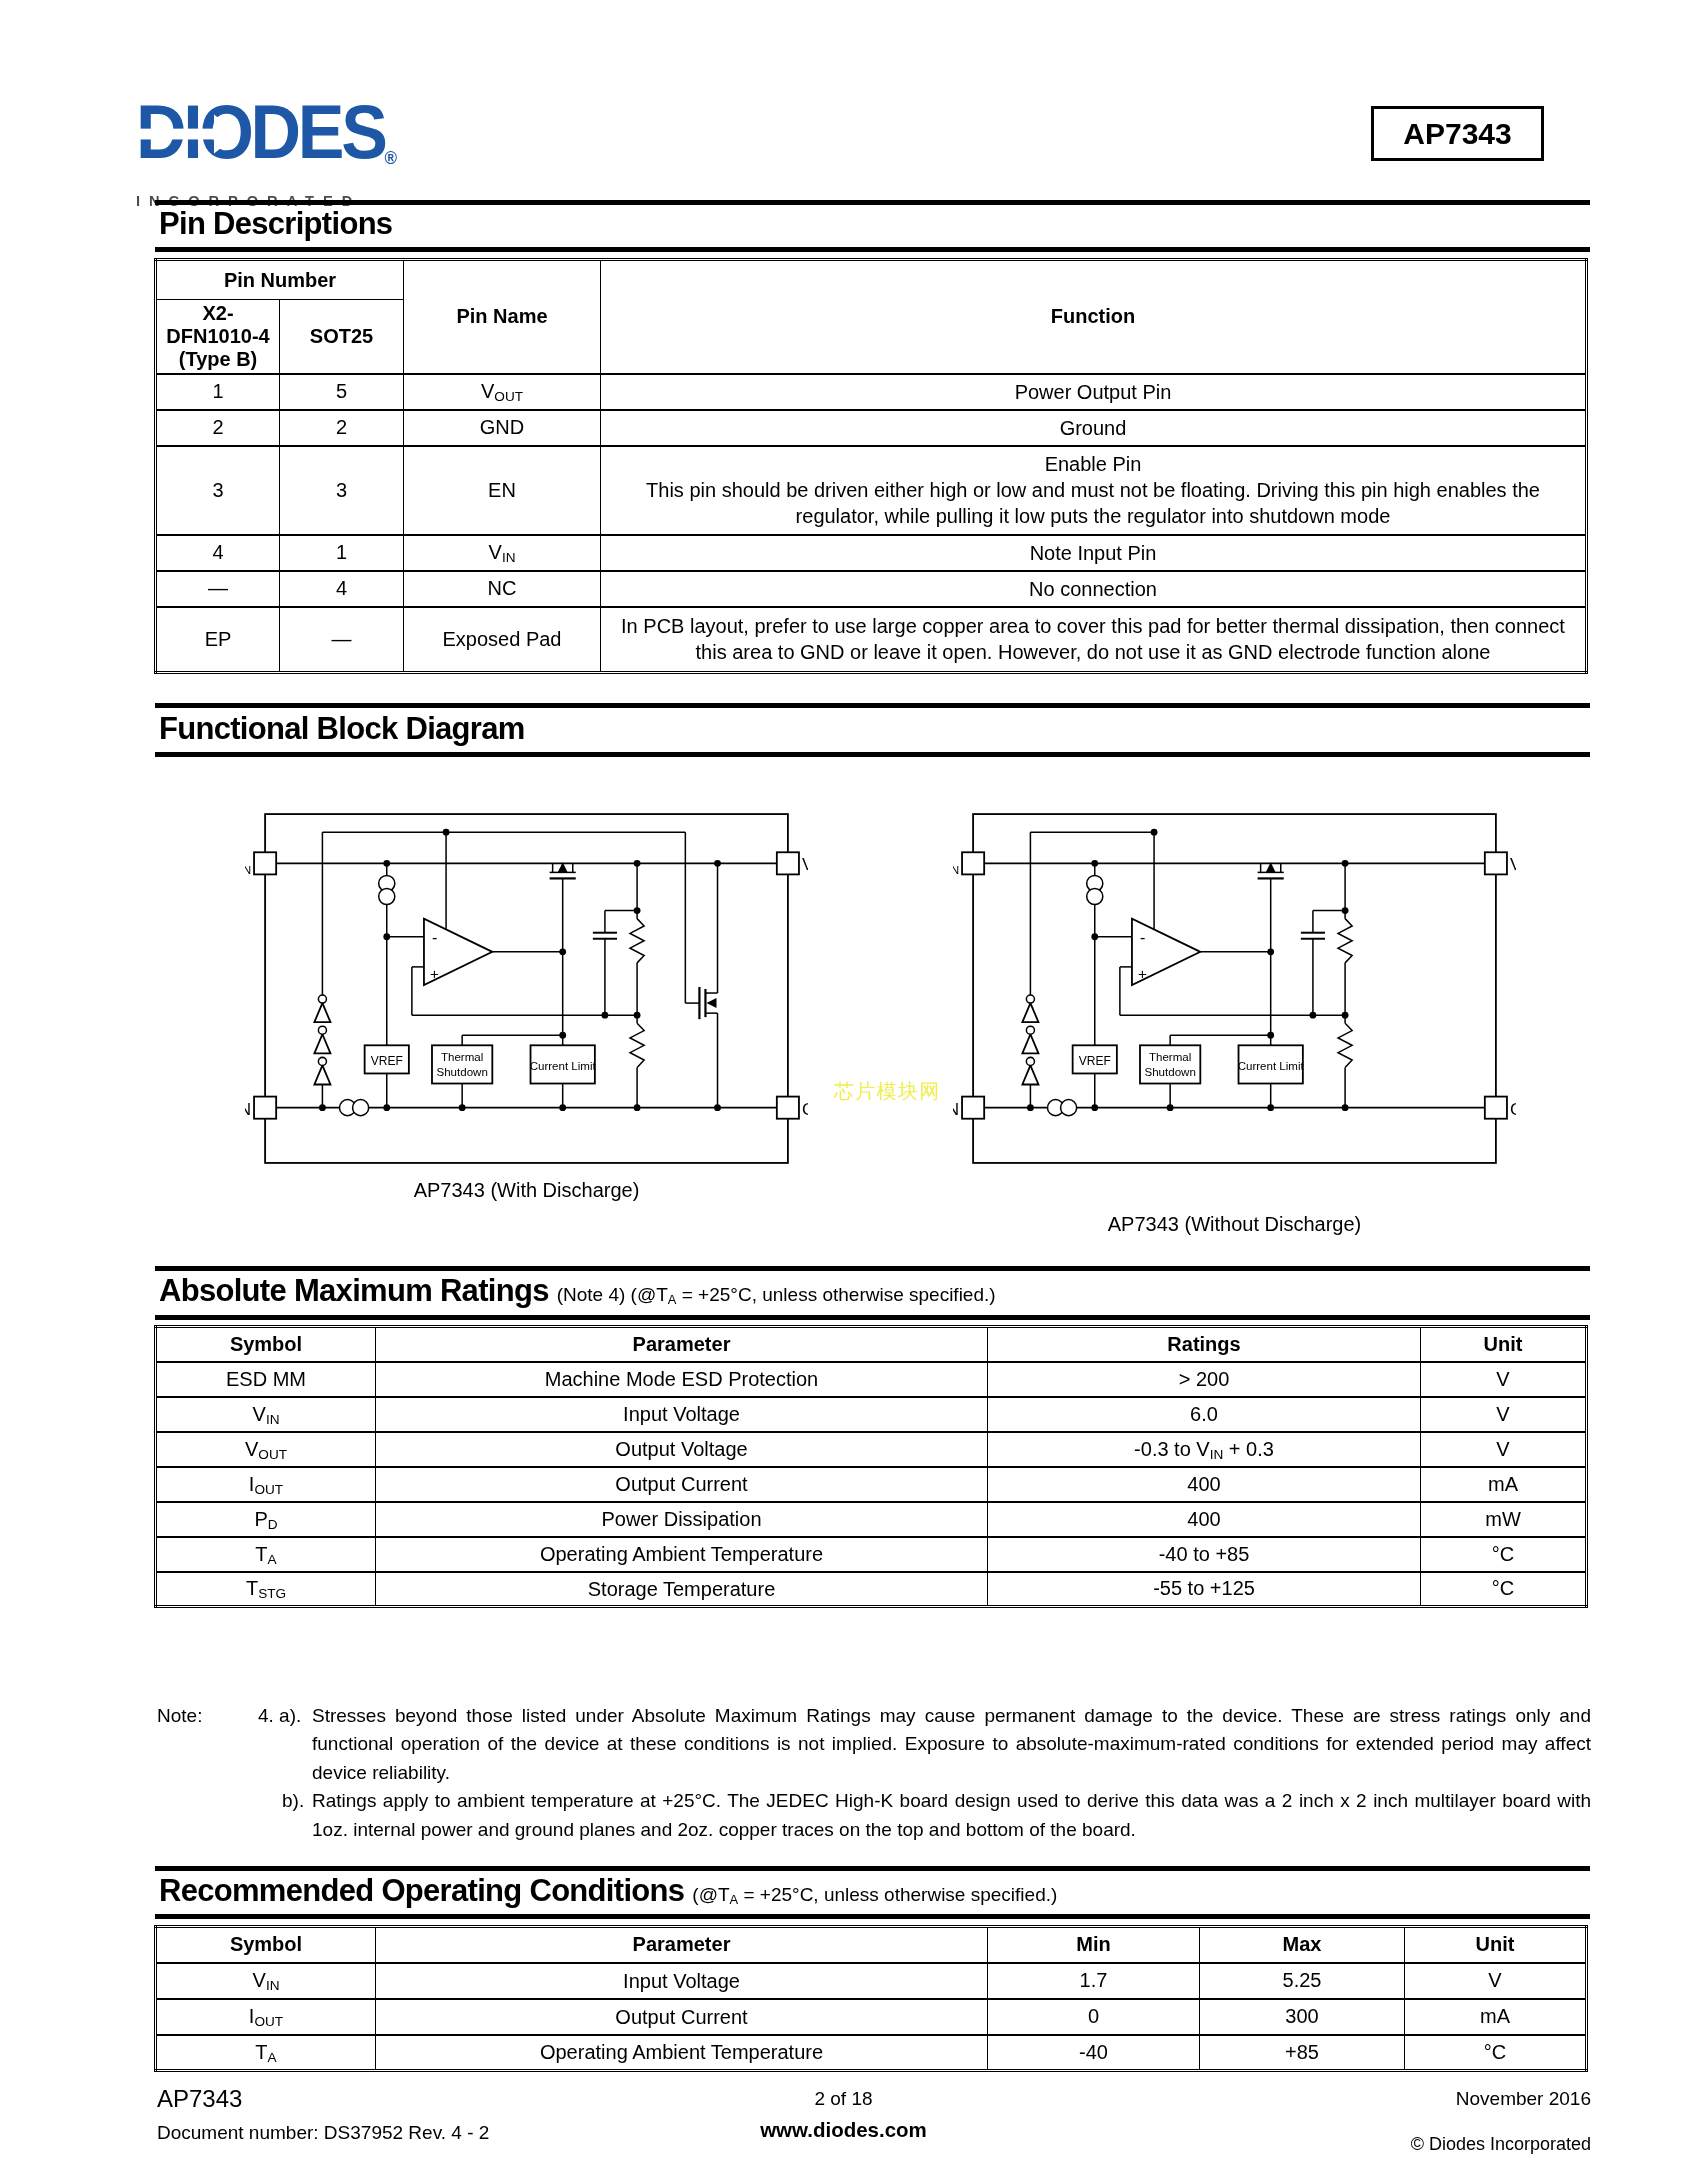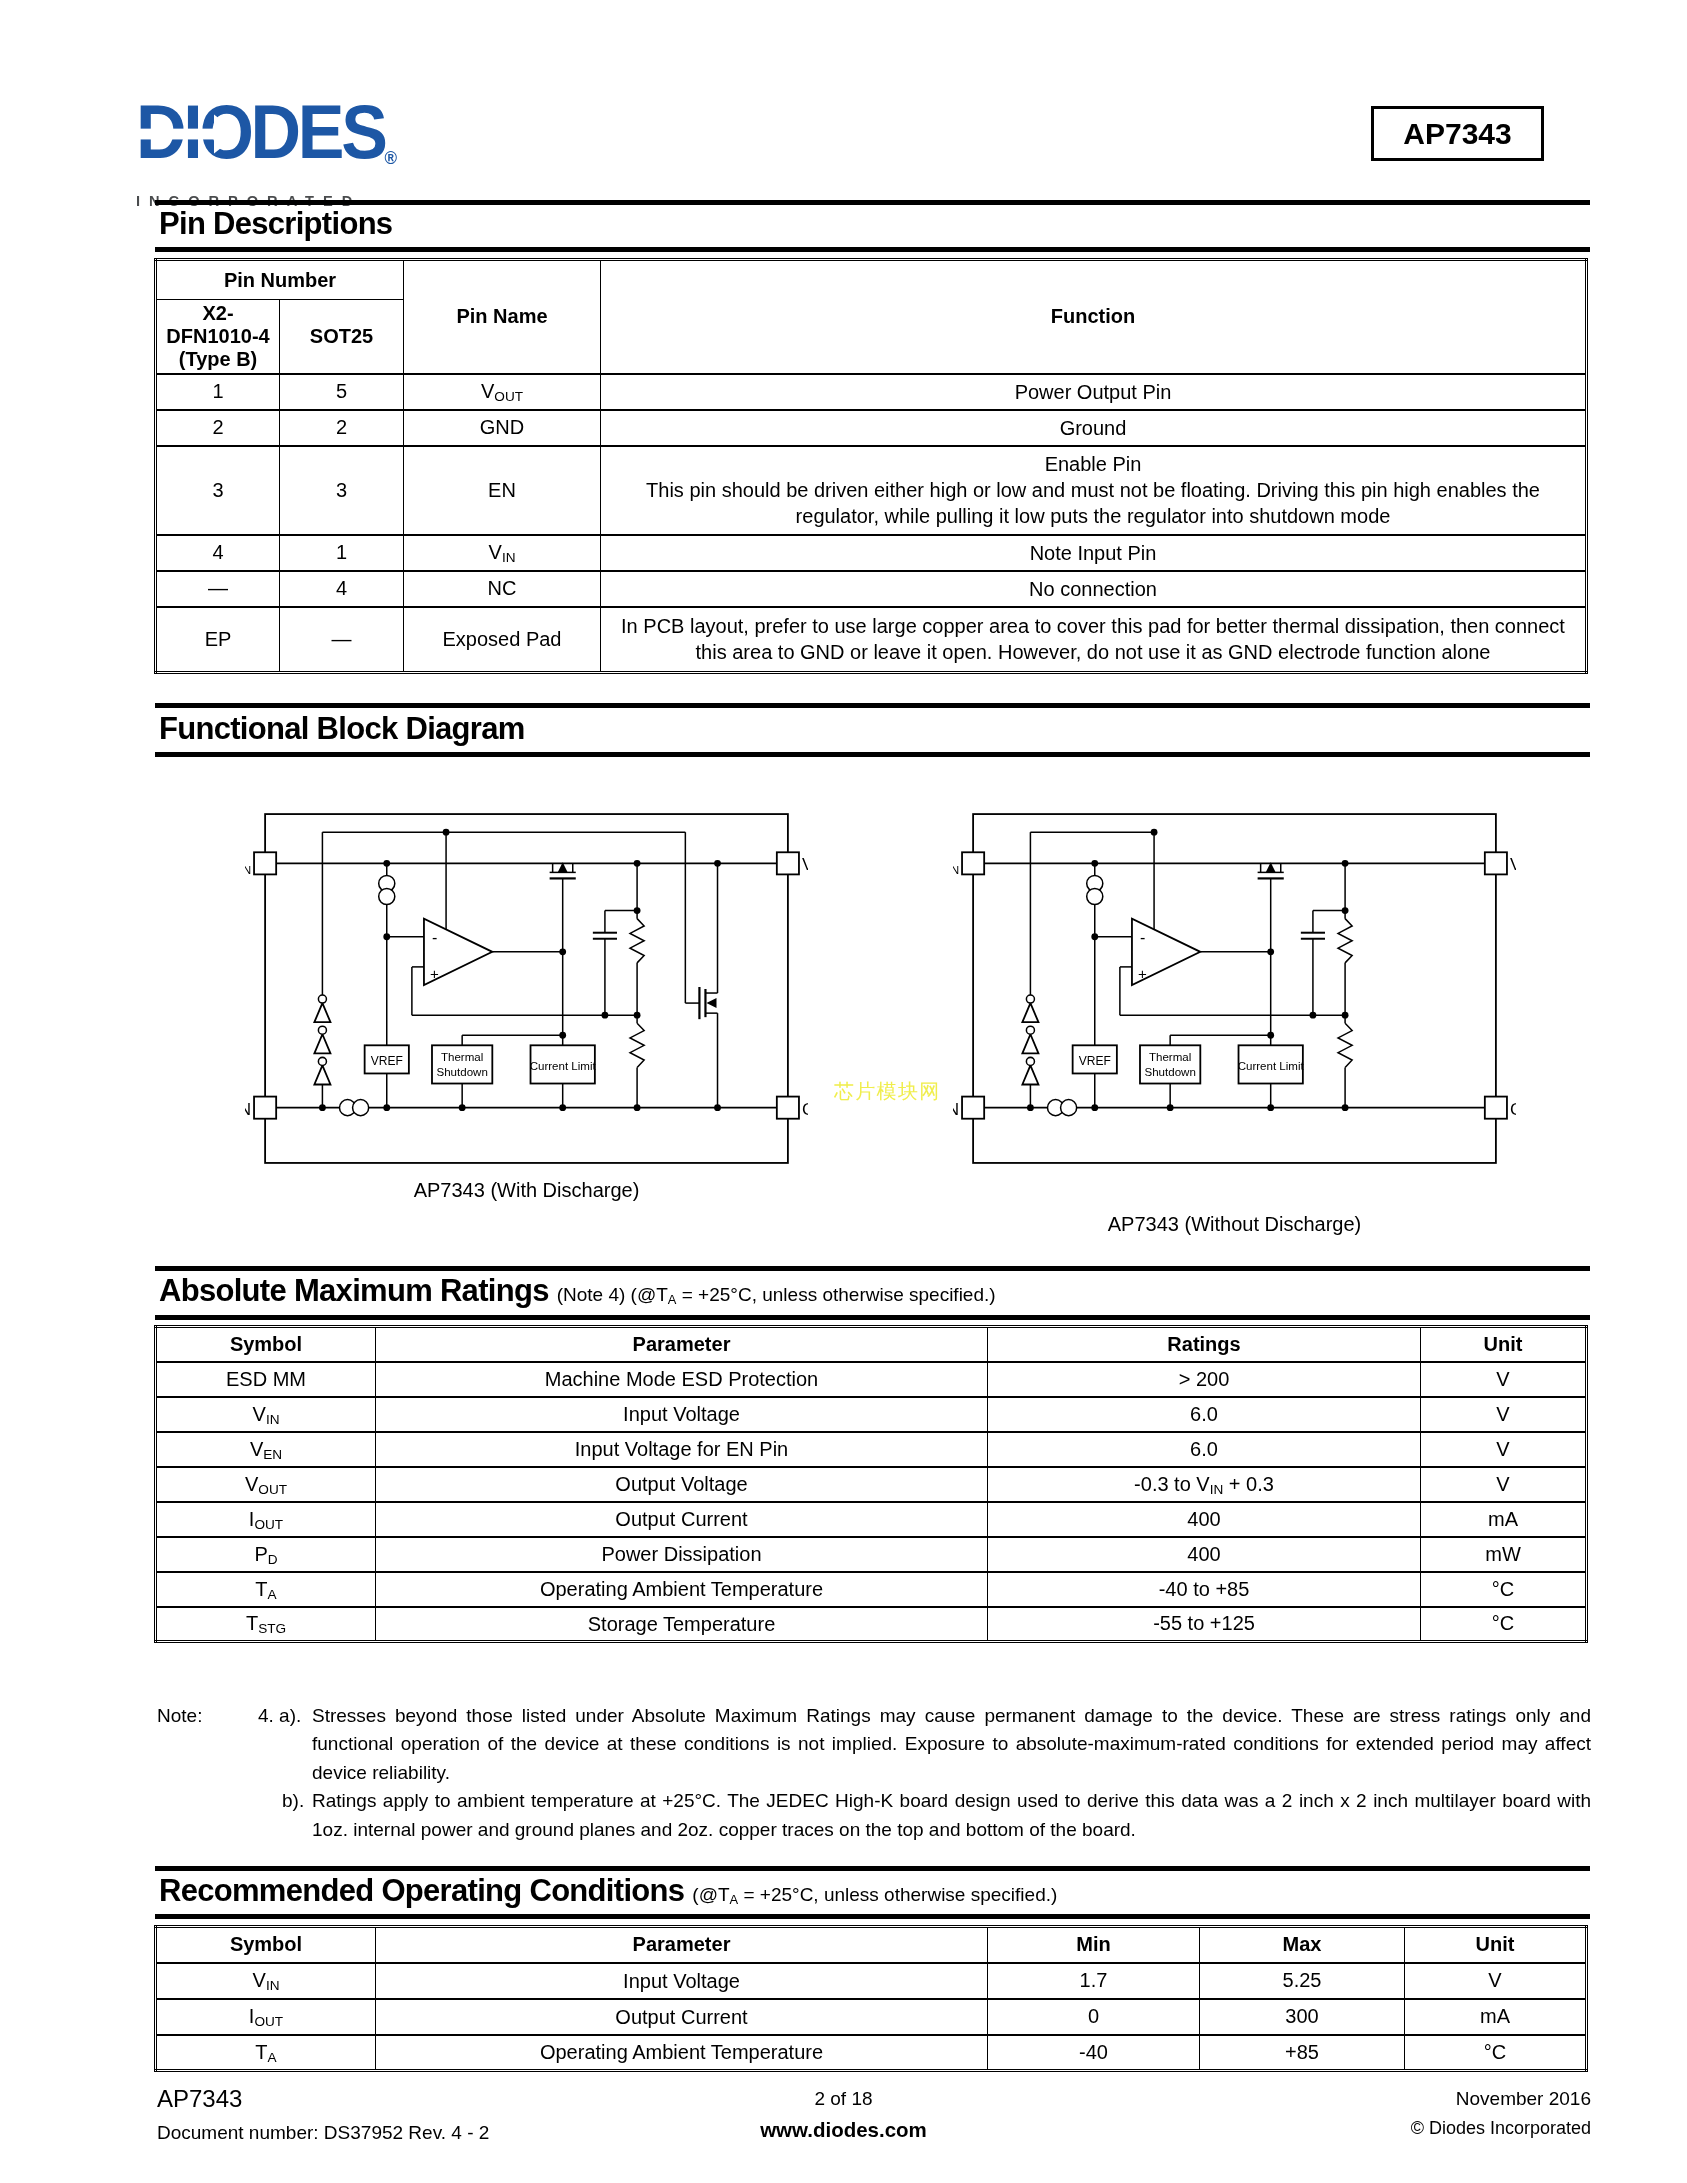--- a/index.html
+++ b/index.html
@@ -48,21 +48,21 @@
   .note-row.b{margin-left:24px;}
   .note-row.b .pfx{flex:0 0 30px;}
   
   .foot-left{left:157px;top:2085px;}
   .foot-left .l1{font-size:24px;margin-bottom:9.3px;}
   .foot-left .l2{font-size:19px;}
   .foot-center{left:711px;top:2088px;width:265px;text-align:center;}
   .foot-center .l1{font-size:19px;margin-bottom:8px;}
   .foot-center .l2{font-size:20.5px;font-weight:bold;}
   .foot-right{left:1260px;top:2088px;width:331px;text-align:right;}
-  .foot-right .l1{font-size:19px;margin-bottom:8px;}
+  .foot-right .l1{font-size:19px;margin-bottom:24px;}
   .foot-right .l2{font-size:18px;}
 </style>
 </head>
 <body>
 
 <div class="page">
 
   <div class="abs logo">
     <div class="logo-main"><span>DIODES</span><span class="reg">®</span>
       <span class="logo-arrow-tail"></span>
@@ -344,26 +344,20 @@
             <td>&gt; 200</td>
             <td>V</td>
           </tr>
           <tr class="rsep" style="height:35px">
             <td>V<sub>IN</sub></td>
             <td class="fn">Input Voltage</td>
             <td>6.0</td>
             <td>V</td>
           </tr>
           <tr class="rsep" style="height:35px">
-            <td>V<sub>EN</sub></td>
-            <td class="fn">Input Voltage for EN Pin</td>
-            <td>6.0</td>
-            <td>V</td>
-          </tr>
-          <tr class="rsep" style="height:35px">
             <td>V<sub>OUT</sub></td>
             <td class="fn">Output Voltage</td>
             <td>-0.3 to V<sub>IN</sub> + 0.3</td>
             <td>V</td>
           </tr>
           <tr class="rsep" style="height:35px">
             <td>I<sub>OUT</sub></td>
             <td class="fn">Output Current</td>
             <td>400</td>
             <td>mA</td>

